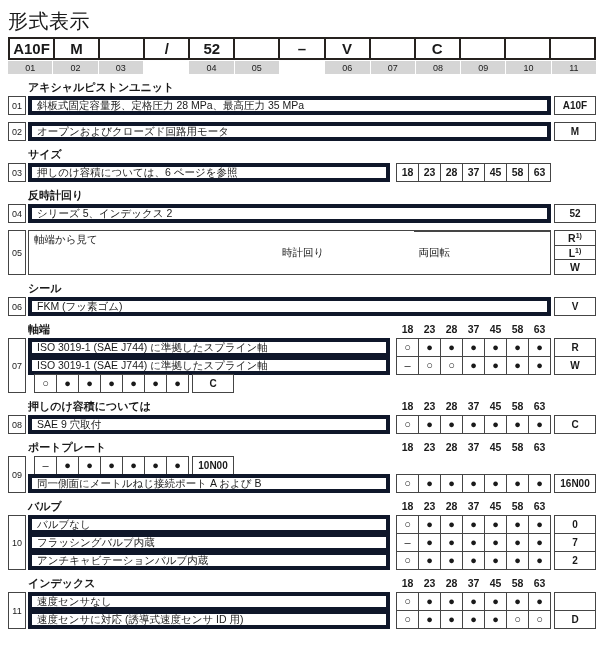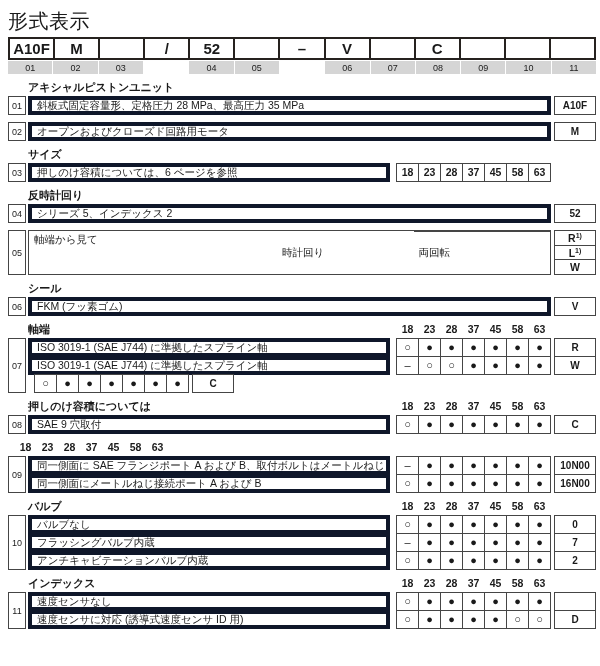--- a/index.html
+++ b/index.html
@@ -296,34 +296,36 @@
           <div class="avail-cell">●</div>
           <div class="avail-cell">●</div>
           <div class="code-cell">C</div>
         </div>
       </div>
     </div>
   </div>
 
   <div class="sec">
     <div class="sec-head">
+      <div class="head-desc">
+          <span class="sec-title">ポートプレート</span>
+        </div>
       <span class="size-h first">18</span>
       <span class="size-h">23</span>
       <span class="size-h">28</span>
       <span class="size-h">37</span>
       <span class="size-h">45</span>
       <span class="size-h">58</span>
       <span class="size-h">63</span>
       <span class="head-tail"></span>
     </div>
     <div class="sec-body">
       <div class="numcol">09</div>
       <div class="rows">
         <div class="srow">
-          <div class="desc-cell">同一側面に SAE フランジポート A および B、取付ボルトはメートルねじ</div>
           <div class="avail-cell first">–</div>
           <div class="avail-cell">●</div>
           <div class="avail-cell">●</div>
           <div class="avail-cell">●</div>
           <div class="avail-cell">●</div>
           <div class="avail-cell">●</div>
           <div class="avail-cell">●</div>
           <div class="code-cell">10N00</div>
         </div>
         <div class="srow">

